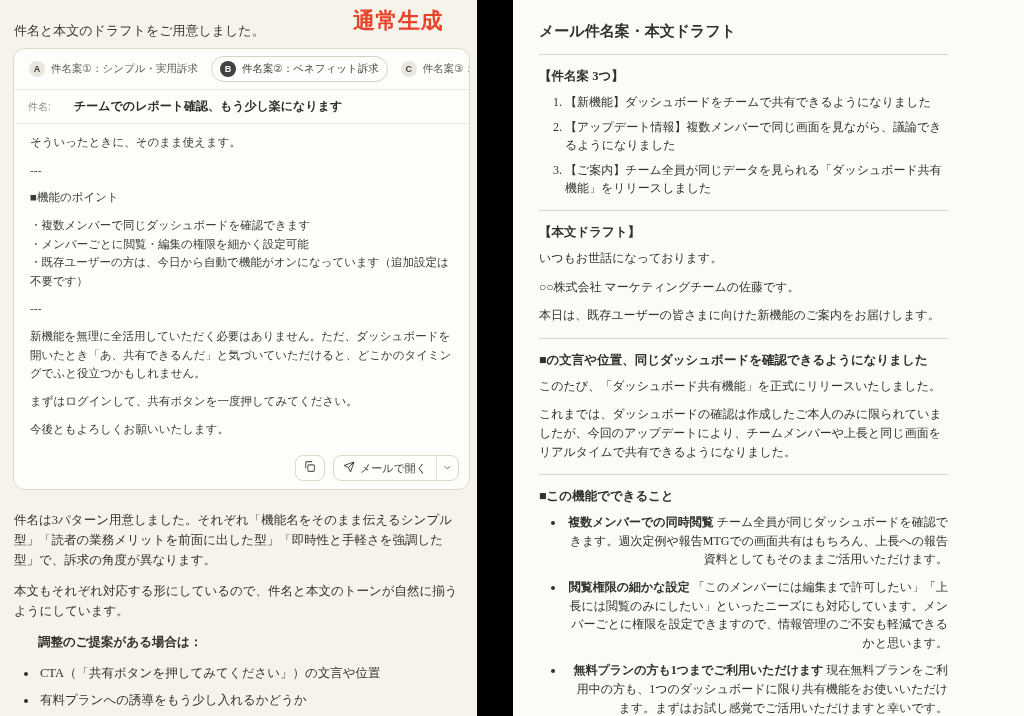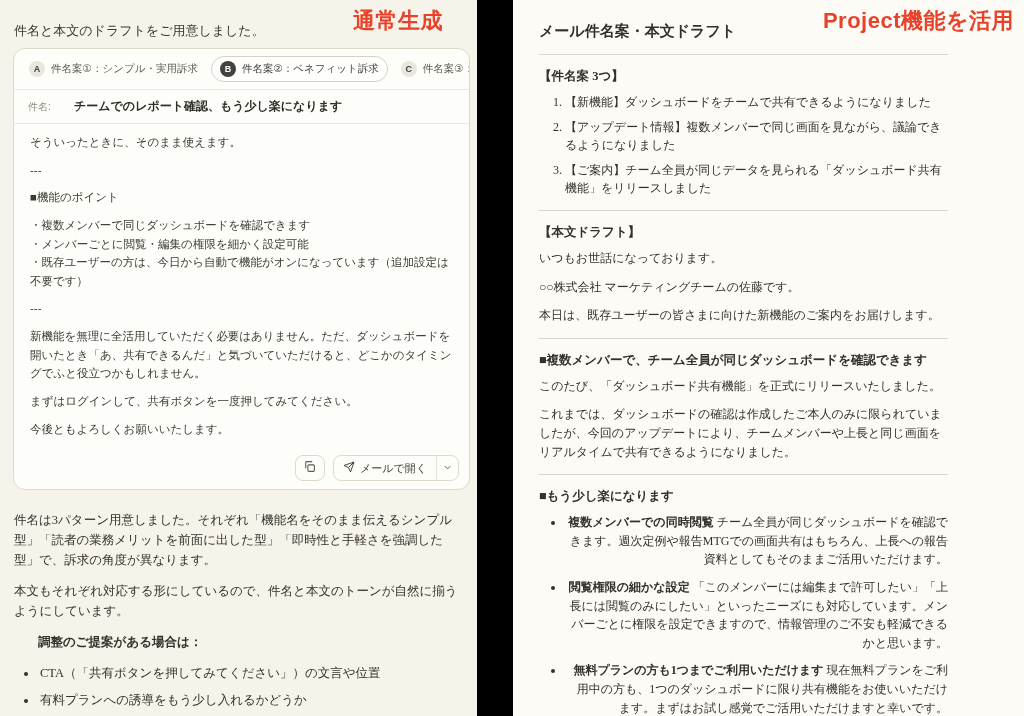--- a/index.html
+++ b/index.html
@@ -224,21 +224,20 @@
 
     </ul>
 
   </div>
 </div>
 
 <div class="divider"></div>
 
 <div class="right-panel">
 
-  <div class="annot annot-right">Project機能を活用</div>
 
   <h1 class="doc-title">メール件名案・本文ドラフト</h1>
 
   <hr>
 
   <div>
     <div class="doc-h">【件名案 3つ】</div>
     <ol class="doc-ol">
       <li>【新機能】ダッシュボードをチームで共有できるようになりました</li>
       <li>【アップデート情報】複数メンバーで同じ画面を見ながら、議論できるようになりました</li>
@@ -251,29 +250,29 @@
   <div>
     <div class="doc-h">【本文ドラフト】</div>
     <p>いつもお世話になっております。</p>
     <p>○○株式会社 マーケティングチームの佐藤です。</p>
     <p>本日は、既存ユーザーの皆さまに向けた新機能のご案内をお届けします。</p>
   </div>
 
   <hr>
 
   <div>
-    <div class="doc-h">■複数メンバーで、チーム全員が同じダッシュボードを確認できます</div>
+    <div class="doc-h">■の文言や位置、同じダッシュボードを確認できるようになりました</div>
     <p>このたび、「ダッシュボード共有機能」を正式にリリースいたしました。</p>
     <p>これまでは、ダッシュボードの確認は作成したご本人のみに限られていましたが、今回のアップデートにより、チームメンバーや上長と同じ画面をリアルタイムで共有できるようになりました。</p>
   </div>
 
   <hr>
 
   <div>
-    <div class="doc-h">■もう少し楽になります</div>
+    <div class="doc-h">■この機能でできること</div>
     <ul class="doc-ul">
       <li><b>複数メンバーでの同時閲覧</b><span> チーム全員が同じダッシュボードを確認できます。週次定例や報告MTGでの画面共有はもちろん、上長への報告資料としてもそのままご活用いただけます。</span></li>
       <li><b>閲覧権限の細かな設定</b><span> 「このメンバーには編集まで許可したい」「上長には閲覧のみにしたい」といったニーズにも対応しています。メンバーごとに権限を設定できますので、情報管理のご不安も軽減できるかと思います。</span></li>
       <li><b>無料プランの方も1つまでご利用いただけます</b><span> 現在無料プランをご利用中の方も、1つのダッシュボードに限り共有機能をお使いいただけます。まずはお試し感覚でご活用いただけますと幸いです。</span></li>
     </ul>
   </div>
 
 </div>
 
 </body></html>

